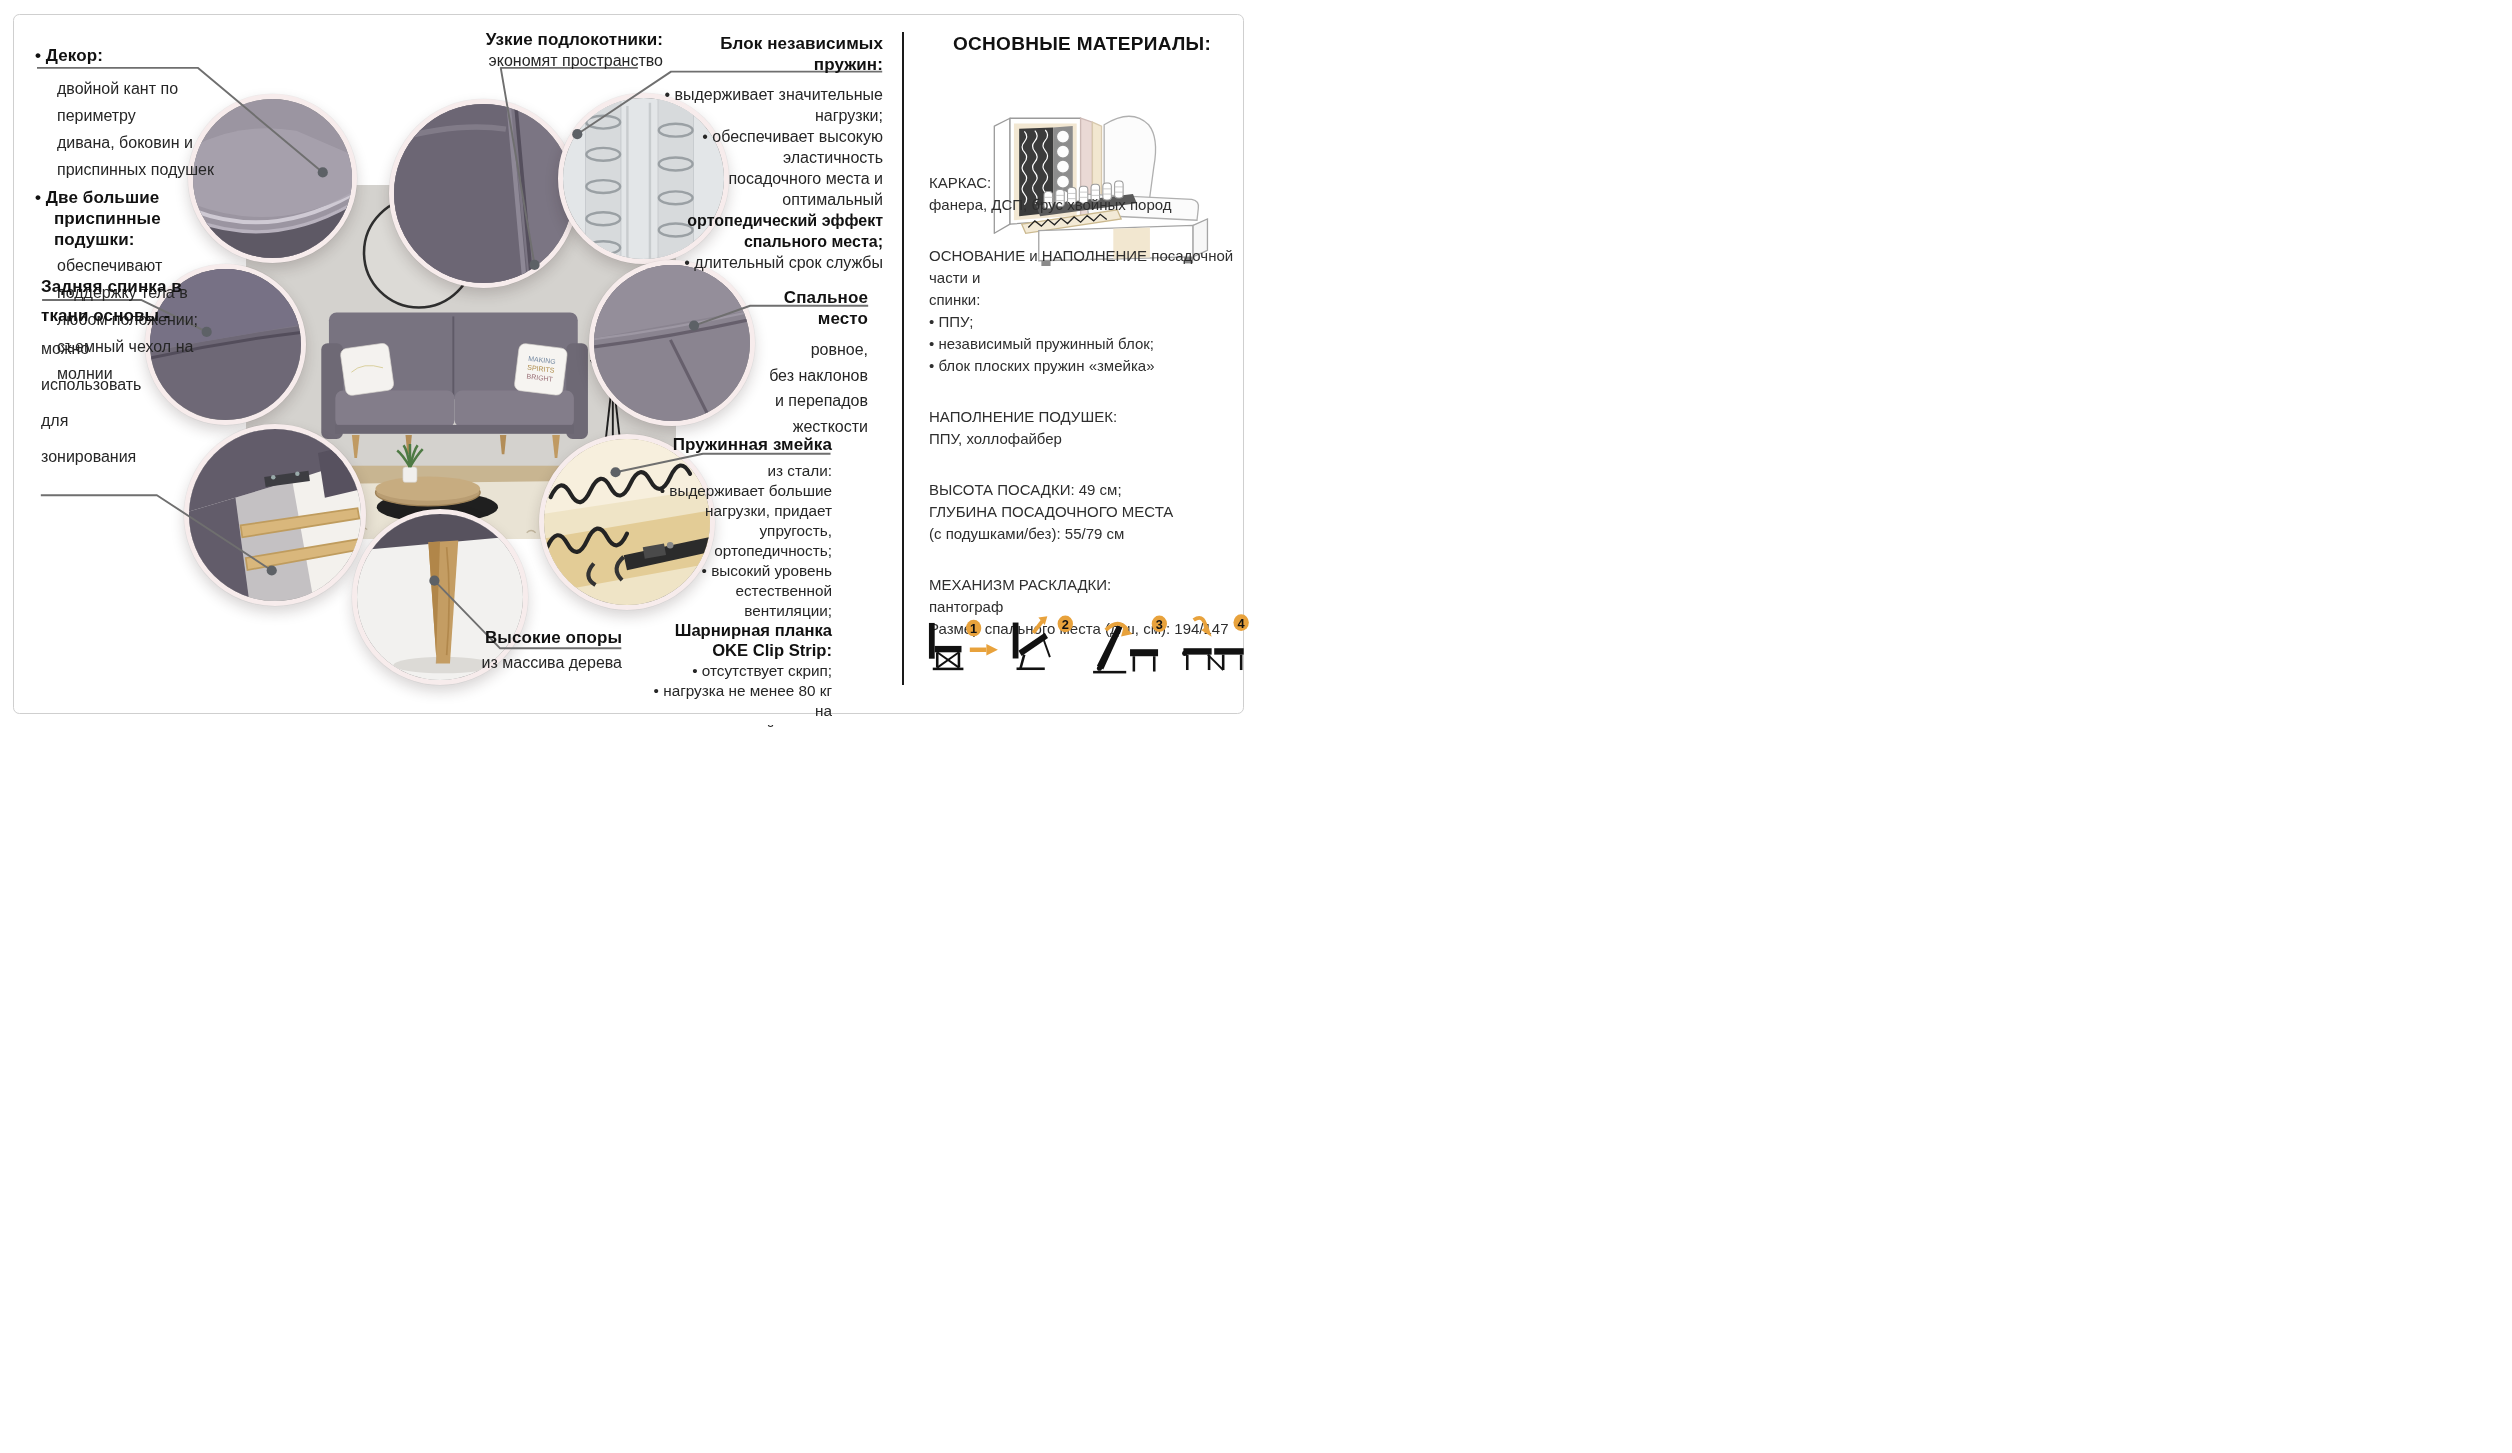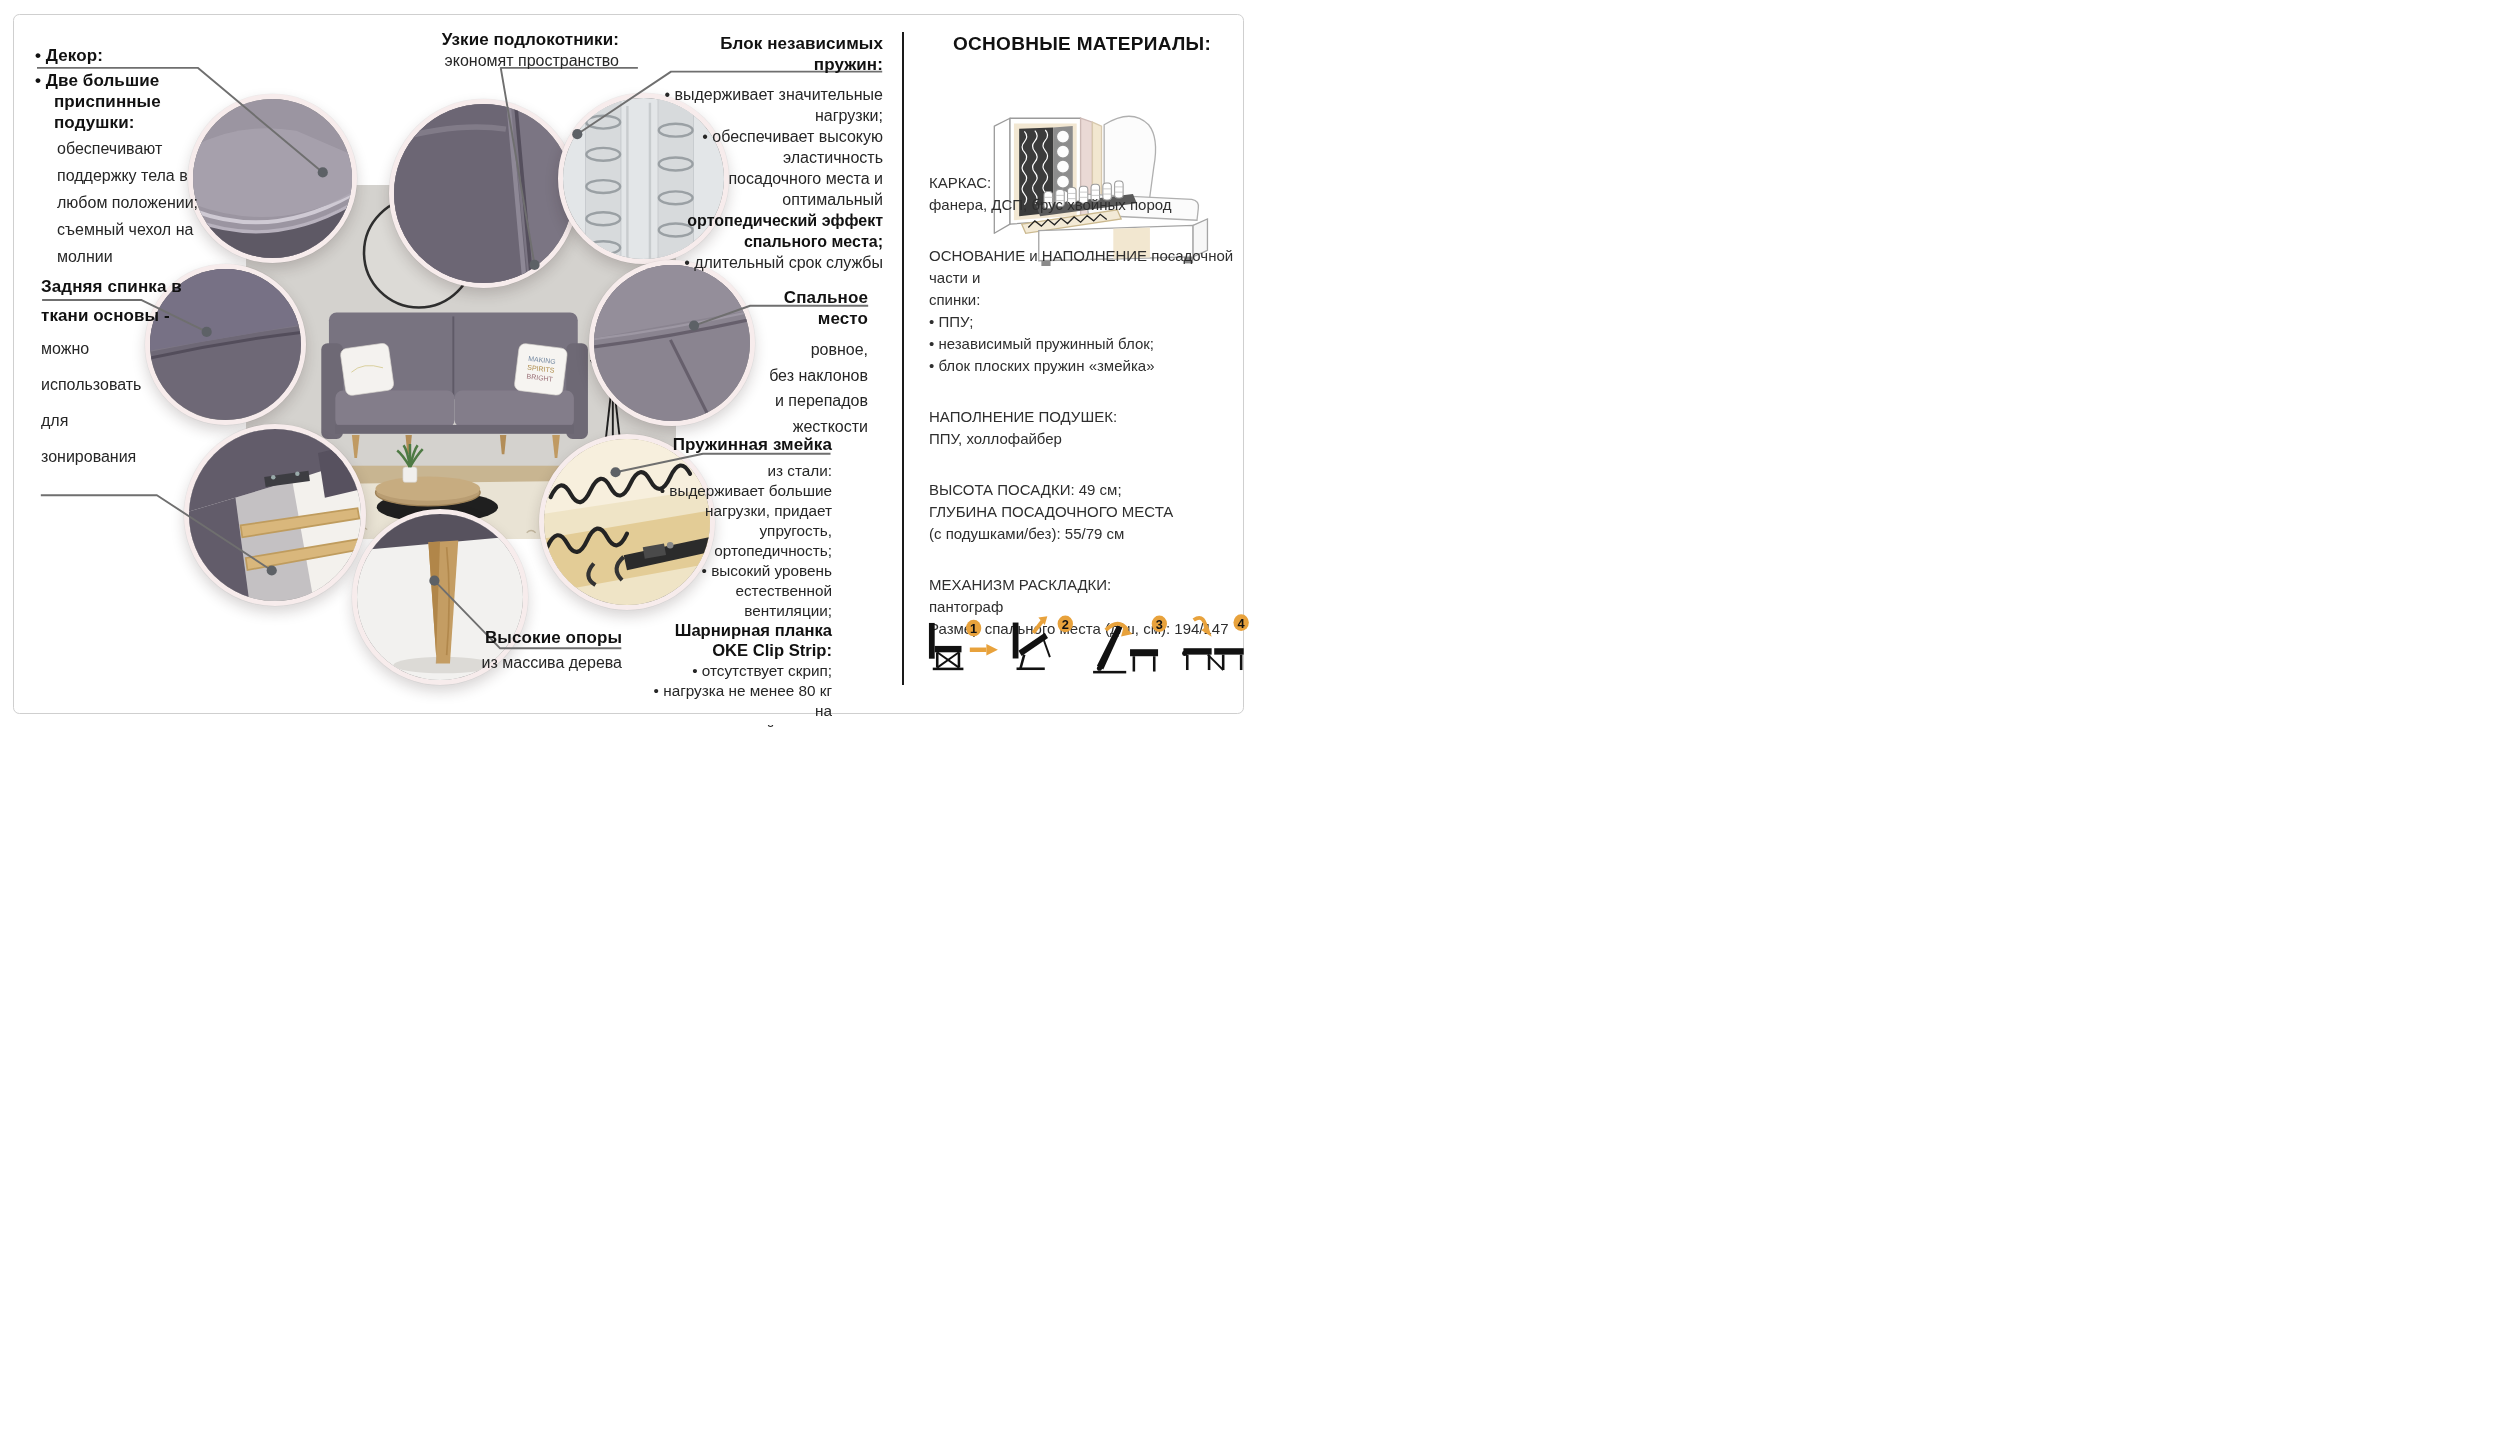--- a/index.html
+++ b/index.html
@@ -227,34 +227,39 @@
       <circle cx="324" cy="520" r="8"></circle>
         <circle cx="1088" cy="510" r="8"></circle>
         <circle cx="426" cy="894" r="8"></circle>
       <circle cx="681" cy="910" r="8"></circle>
         <circle cx="965" cy="740" r="8"></circle>
     </g>
   </svg>
 
   <div class="blk" style="left:35px;top:45px;width:199px;">
     <div class="ttl">• Декор:</div>
+    <div class="bl ind" style="margin-top:9px;">
+      <div>двойной кант по периметру</div>
+      <div>дивана, боковин и</div>
+      <div>приспинных подушек</div>
+    </div>
     <div class="ttl" style="margin-top:3.8px;">
       <div>• Две большие</div>
       <div class="ind" style="padding-left:19px;">приспинные подушки:</div>
     </div>
     <div class="bl ind" style="margin-top:2.6px;">
       <div>обеспечивают</div>
       <div>поддержку тела в</div>
       <div>любом положении;</div>
       <div>съемный чехол на</div>
       <div>молнии</div>
     </div>
   </div>
 
-  <div class="blk r" style="left:420px;top:29px;width:199px;">
+  <div class="blk r" style="left:464px;top:29px;width:199px;">
     <div class="ttl">Узкие подлокотники:</div>
     <div class="bl" style="line-height:22px;">экономят пространство</div>
   </div>
 
   <div class="blk r" style="left:657px;top:33px;width:226px;">
     <div class="ttl">Блок независимых пружин:</div>
     <div class="bl" style="line-height:21px;margin-top:9px;">
       <div>• выдерживает значительные</div>
       <div>нагрузки;</div>
       <div>• обеспечивает высокую</div>

